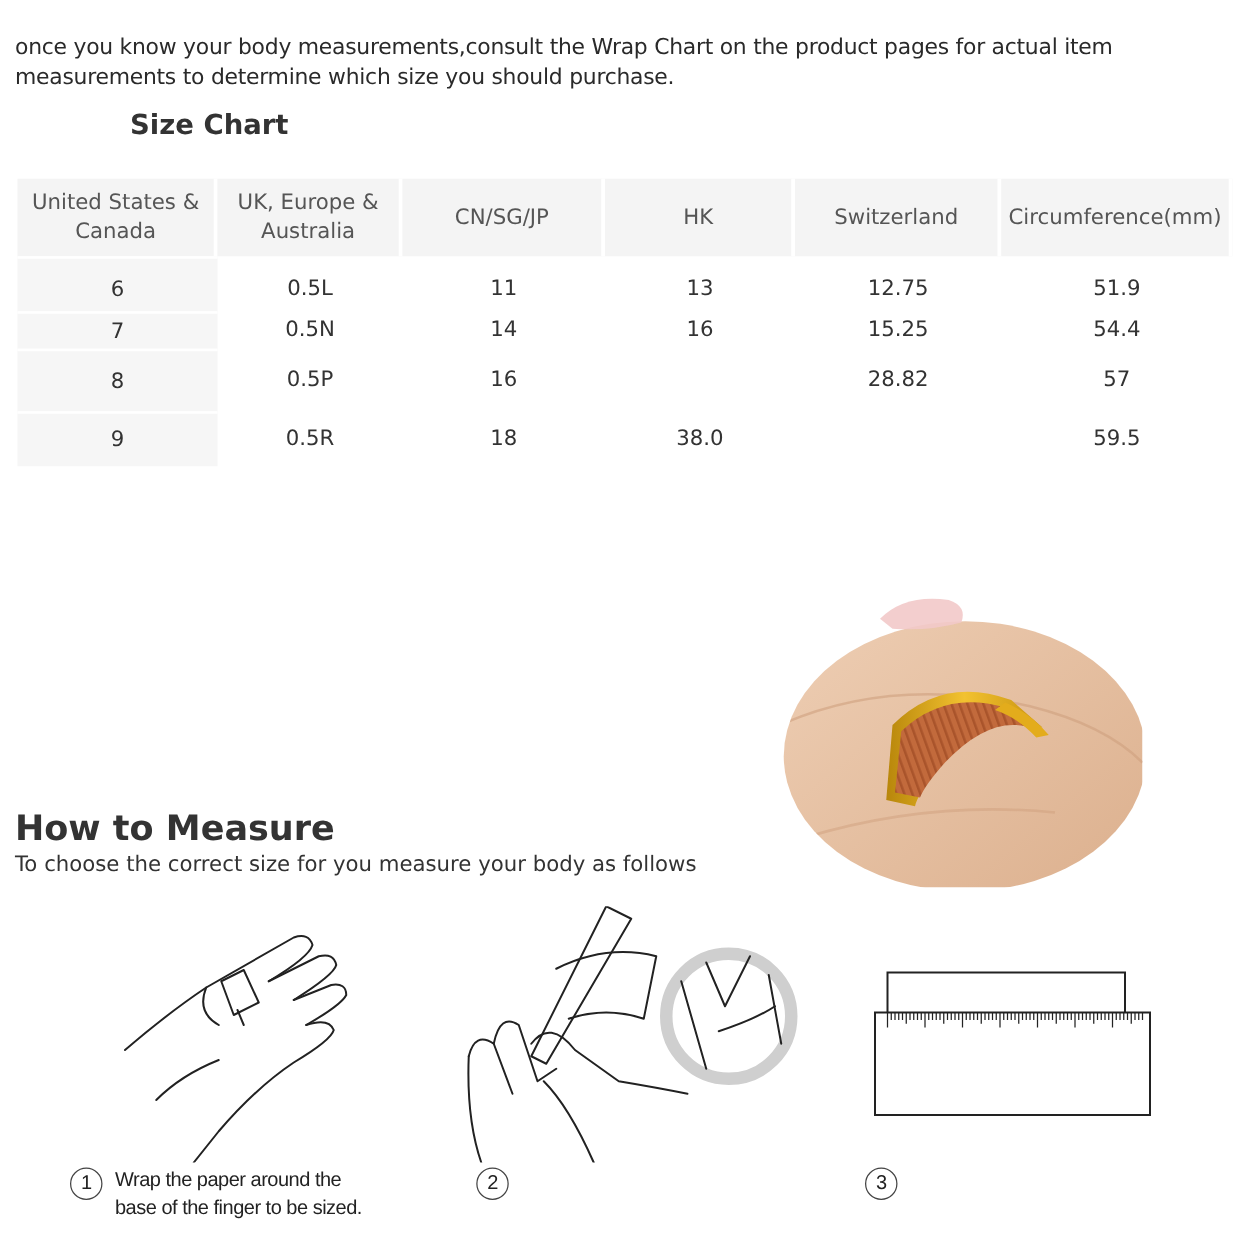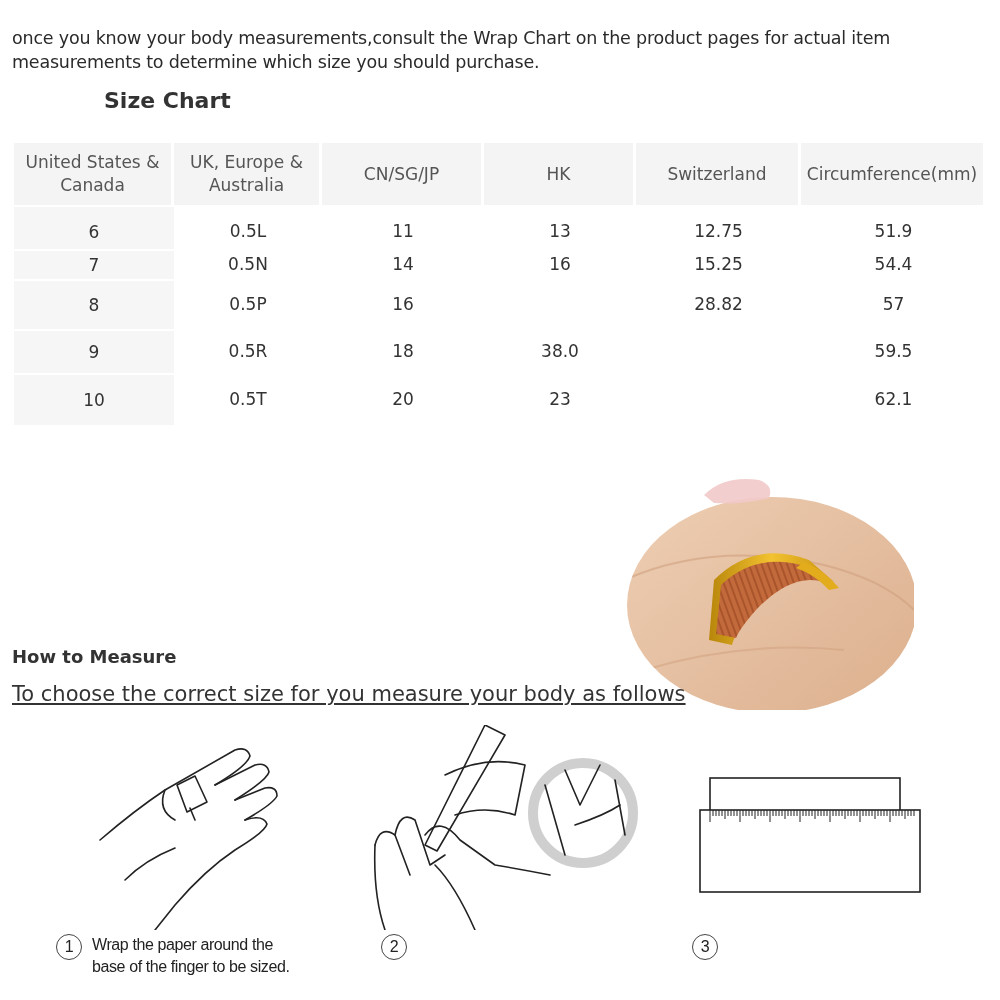--- a/index.html
+++ b/index.html
@@ -14,22 +14,22 @@
   .size-table td { font-size: 17px; color: #333; text-align: center; }
   .size-table td.c0 { background: #f6f6f6; border-top: 2px solid #fff; }
   .size-table tr.r0 td { height: 44px; padding-top: 8px; }
   .size-table tr.r1 td { height: 30px; }
   .size-table tr.r2 td { height: 50px; }
   .size-table tr.r3 td { height: 44px; }
   .size-table tr.r4 td { height: 52px; }
 
   .ring-photo { position: absolute; left: 624px; top: 470px; width: 290px; height: 240px; }
 
-  .measure-title { position: absolute; left: 12px; top: 646px; font-size: 18px; color: #333; }
-  .measure-sub { position: absolute; left: 12px; top: 682px; font-size: 21px; color: #333; text-decoration: underline; }
+  .measure-title { position: absolute; left: 12px; top: 646px; font-size: 28px; color: #333; }
+  .measure-sub { position: absolute; left: 12px; top: 682px; font-size: 17px; color: #333; }
 
   .illus { position: absolute; }
   .illus-1 { left: 95px; top: 740px; width: 200px; height: 190px; }
   .illus-2 { left: 365px; top: 725px; width: 280px; height: 205px; }
   .illus-3 { left: 695px; top: 770px; width: 240px; height: 125px; }
 
   .step { position: absolute; top: 934px; display: flex; align-items: flex-start; font-family: "Liberation Sans", sans-serif; font-size: 16px; line-height: 22px; color: #222; letter-spacing: -0.4px; }
   .step-1 { left: 56px; }
   .step-2 { left: 381px; }
   .step-3 { left: 692px; }
@@ -79,28 +79,20 @@
       <td>28.82</td>
       <td>57</td>
     </tr>
     <tr class="r3">
       <td class="c0">9</td>
       <td>0.5R</td>
       <td>18</td>
       <td>38.0</td>
       <td></td>
       <td>59.5</td>
-    </tr>
-    <tr class="r4">
-      <td class="c0">10</td>
-      <td>0.5T</td>
-      <td>20</td>
-      <td>23</td>
-      <td></td>
-      <td>62.1</td>
     </tr>
   </tbody>
 </table>
 
 <svg class="ring-photo" viewBox="0 0 290 240">
   <defs>
     <clipPath id="circ">
         <ellipse cx="148" cy="135" rx="145" ry="108"></ellipse>
       </clipPath>
     <linearGradient id="skin" x1="0" y1="0" x2="1" y2="1">

